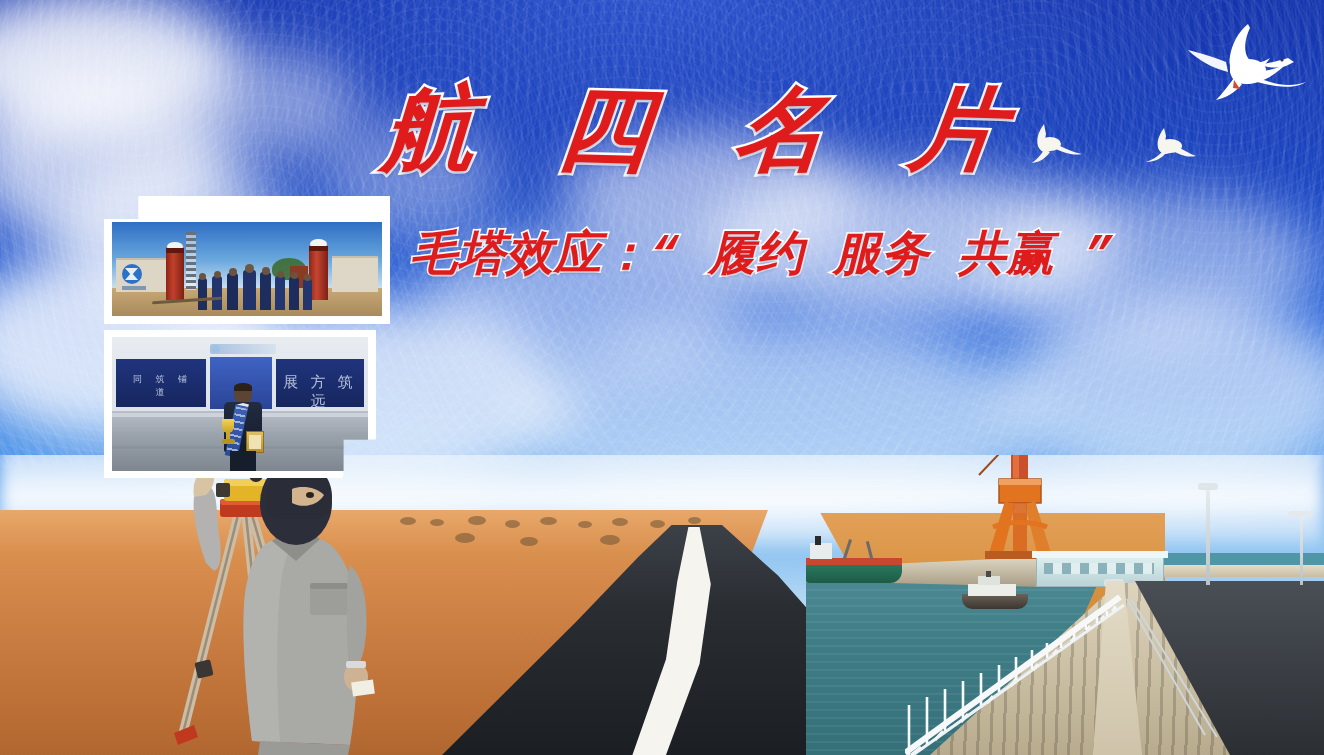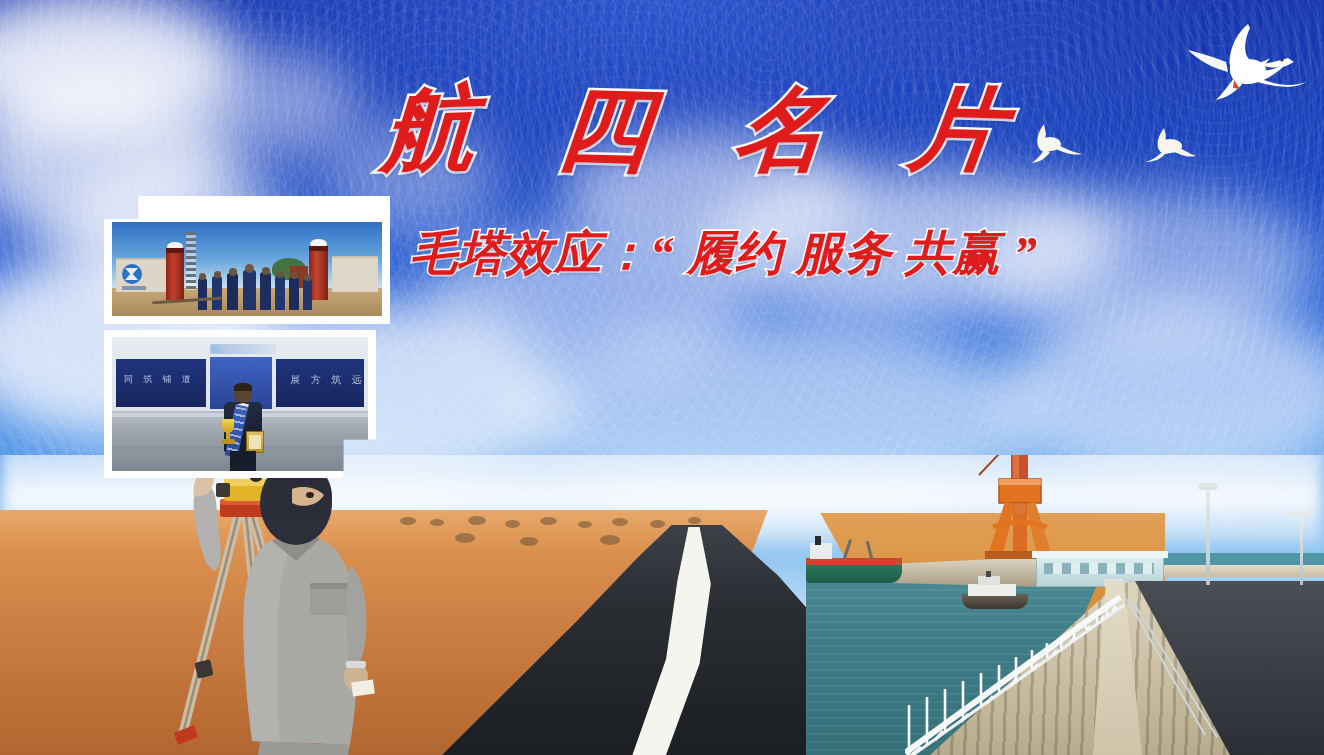--- a/index.html
+++ b/index.html
@@ -68,21 +68,21 @@
     font-style:italic;
     white-space:nowrap;
   }
   .title span{display:inline-block;transform:skewX(-5deg) rotate(-2deg);}
   .title span:nth-child(2){transform:skewX(-4deg) rotate(1.5deg);}
   .title span:nth-child(3){transform:skewX(-6deg) rotate(-1deg);}
   .title span:nth-child(4){transform:skewX(-5deg) rotate(2deg);}
 
   .subtitle{
     position:absolute;left:410px;top:222px;width:790px;
-    font-family:Liberation Serif, serif;
+    font-family:Liberation Mono, monospace;
     font-weight:700;font-style:italic;font-size:47px;color:#e01b1b;
     -webkit-text-stroke:3.2px #ffffff;
     paint-order:stroke fill;
     text-shadow:0 2px 3px rgba(20,40,110,.28);
     white-space:nowrap;letter-spacing:1px;
   }
 
   .body-copy{
     position:absolute;left:410px;top:328px;width:805px;
     font-family:"DejaVu Sans","Liberation Sans",sans-serif;
@@ -413,24 +413,24 @@
   <div class="photo-frame" style="left:104px;top:330px;width:272px;height:148px;
               clip-path:polygon(0 0, 100% 0, 100% 74%, 88% 74%, 88% 100%, 0 100%);">
     <div class="photo-inner" style="left:8px;top:7px;width:256px;height:134px;">
 
       <div style="position:absolute;inset:0;background:linear-gradient(180deg,#e9edf2 0%,#e2e7ee 20%,#d9dee6 100%);"></div>
 
       <div style="position:absolute;left:4px;top:22px;width:90px;height:48px;background:linear-gradient(180deg,#20347e,#16265e);"></div>
       <div style="position:absolute;left:98px;top:20px;width:62px;height:52px;background:linear-gradient(180deg,#3f63c4,#2a4496);"></div>
       <div style="position:absolute;left:164px;top:22px;width:88px;height:48px;background:linear-gradient(180deg,#20347e,#16265e);"></div>
 
-      <div style="position:absolute;left:12px;top:36px;width:76px;text-align:left;color:#cfd8ef;
-                  font-family:Liberation Serif, serif;font-size:9px;letter-spacing:4px;opacity:.85;">同 筑 铺 道</div>
+      <div style="position:absolute;left:12px;top:36px;width:76px;text-align:center;color:#cfd8ef;
+                  font-family:Liberation Mono, monospace;font-size:9px;letter-spacing:4px;opacity:.85;">同 筑 铺 道</div>
       <div style="position:absolute;left:170px;top:36px;width:76px;text-align:center;color:#cfd8ef;
-                  font-family:Liberation Serif, serif;font-size:10px;letter-spacing:4px;opacity:.85;margin-left:8px;">展 方 筑 远</div>
+                  font-family:Liberation Sans, sans-serif;font-size:15px;letter-spacing:4px;opacity:.85;">展 方 筑 远</div>
 
       <div style="position:absolute;left:98px;top:7px;width:66px;height:10px;
                   background:linear-gradient(90deg,rgba(120,160,210,.55),rgba(180,205,232,.3));border-radius:2px;"></div>
       <div style="position:absolute;left:100px;top:8px;width:8px;height:8px;border-radius:50%;background:#9dc2e4;"></div>
 
       <div style="position:absolute;left:0;bottom:0;width:100%;height:60px;background:linear-gradient(180deg,#b9bfc7 0%,#9aa2ab 40%,#7e868f 100%);"></div>
       <div style="position:absolute;left:0;bottom:54px;width:100%;height:4px;background:#cdd3da;"></div>
       <div style="position:absolute;left:0;bottom:22px;width:100%;height:3px;background:#878f98;opacity:.6;"></div>
 
       <div style="position:absolute;left:108px;top:46px;width:46px;height:88px;">

